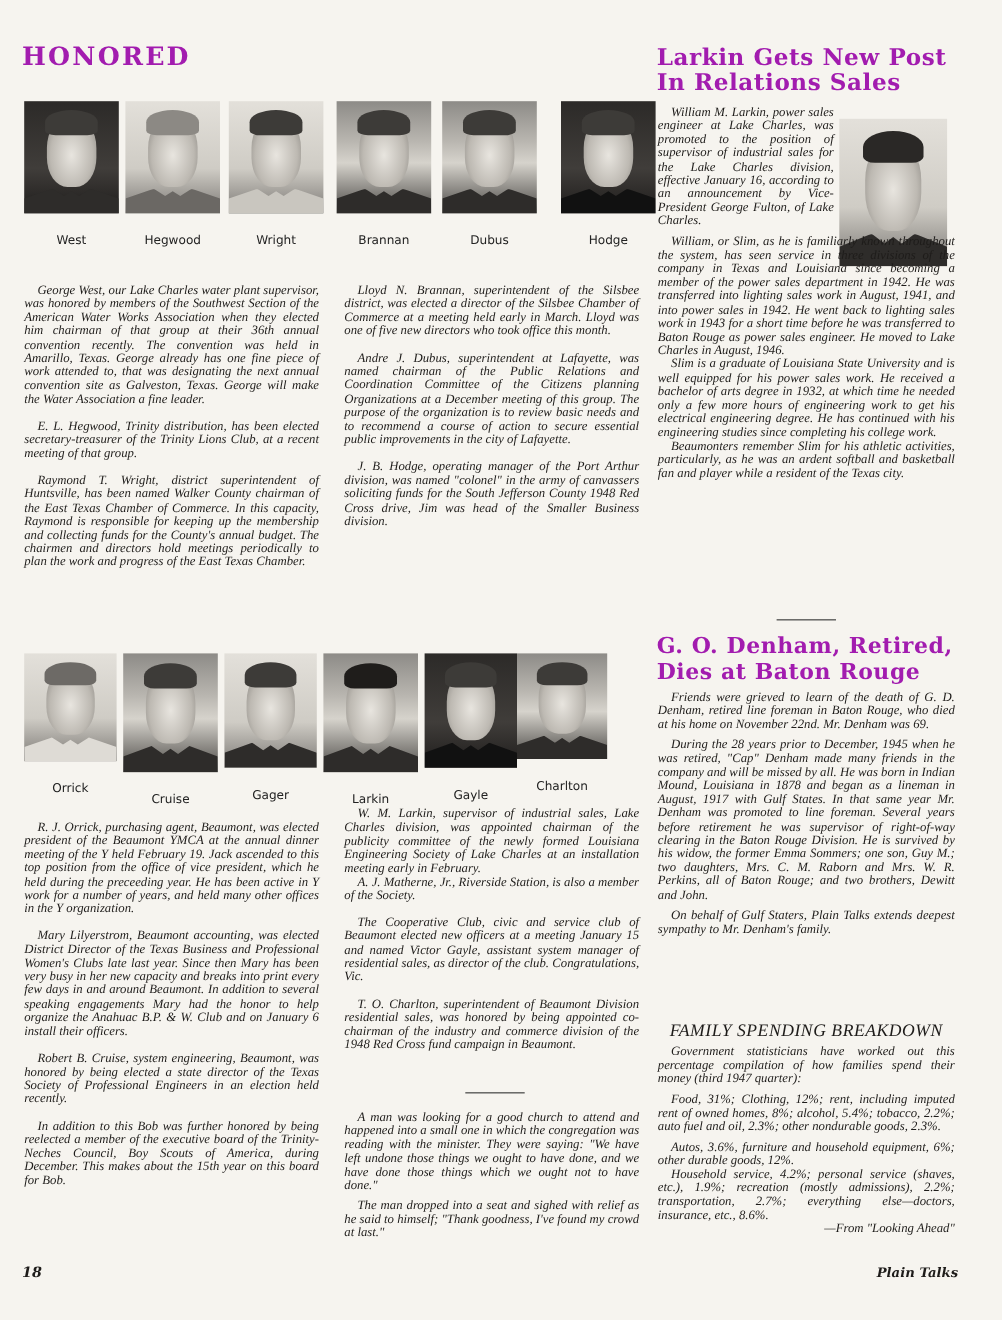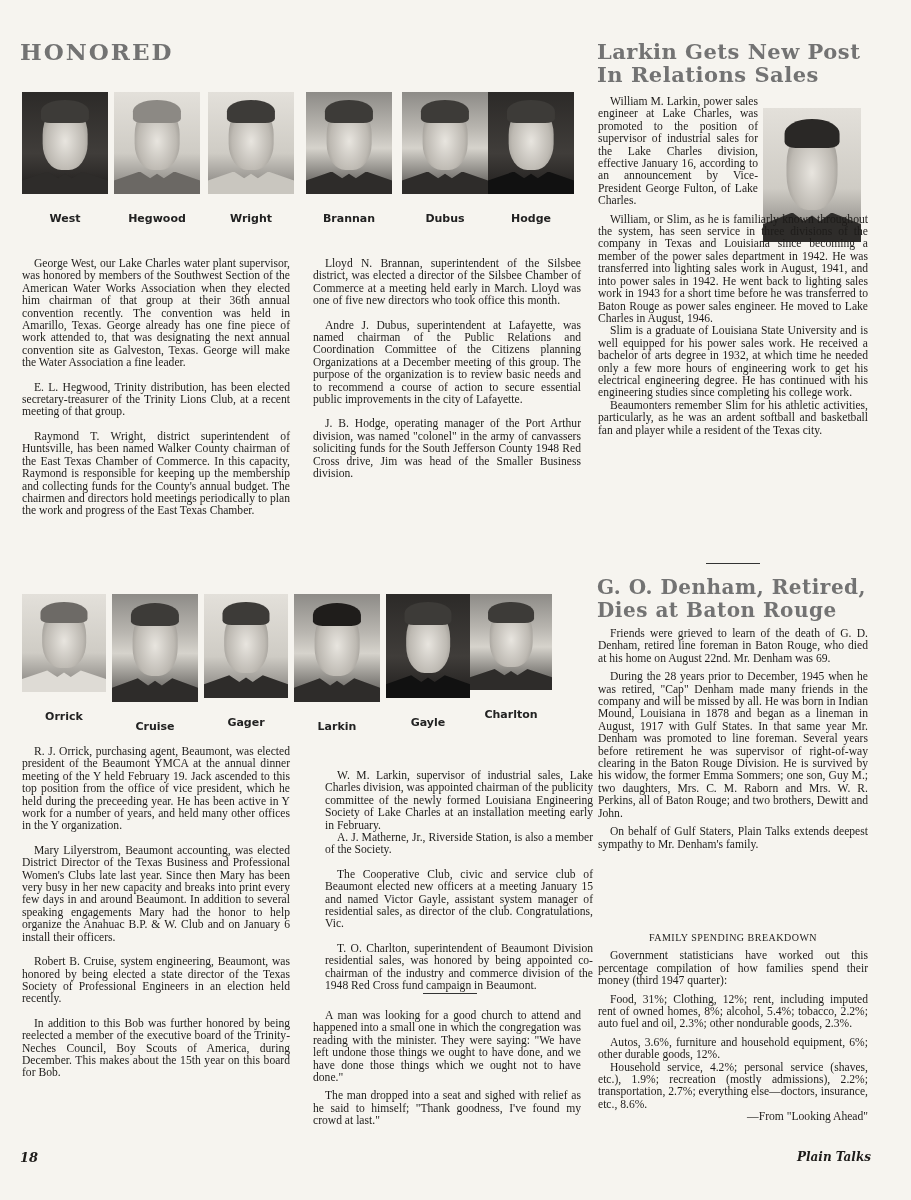--- a/index.html
+++ b/index.html
@@ -7,21 +7,21 @@
     width: 911px; height: 1200px; overflow: hidden;
     background: #f6f4ef;
     font-family: "Liberation Serif", "DejaVu Serif", serif;
     color: #1e1c1a;
     position: relative;
   }
   .page { position: absolute; inset: 0; }
   .hdr {
     position: absolute;
     font-family: "DejaVu Serif", "Liberation Serif", serif;
-    font-weight: 900; color: #737373; letter-spacing: 0.5px;
+    font-weight: 900; color: #a21caf; letter-spacing: 0.5px;
     margin: 0;
   }
   .honored-title { left: 20px; top: 38px; font-size: 23px; letter-spacing: 2px; }
   .photo-row { position: absolute; left: 22px; display: flex; }
   .photo-cell { display: flex; flex-direction: column; align-items: center; }
   .photo {
     width: 86px; height: 102px;
     background: linear-gradient(180deg, #8d8b87 0%, #b8b5af 35%, #d6d3cc 55%, #4a4845 100%);
     position: relative; overflow: hidden;
   }
@@ -41,40 +41,40 @@
   }
   .photo .suit {
     position: absolute; left: 0; right: 0; bottom: 0; height: 22%;
     background: #2e2c2a;
     clip-path: polygon(0 40%, 30% 0, 42% 30%, 50% 10%, 58% 30%, 70% 0, 100% 40%, 100% 100%, 0 100%);
   }
   .photo.dark { background: linear-gradient(180deg, #2c2a28 0%, #403d3a 60%, #1e1c1b 100%); }
   .photo.light { background: linear-gradient(180deg, #e3e0da 0%, #cfccc5 60%, #7c7975 100%); }
   .photo-name {
     font-family: "DejaVu Sans", "Liberation Sans", sans-serif;
-    font-weight: bold; font-size: 11px; margin-top: 18px; color: #222;
+    font-weight: normal; font-size: 11px; margin-top: 18px; color: #222;
   }
   .col {
     position: absolute; font-size: 11.6px; line-height: 12.4px;
-    text-align: justify; hyphens: auto;
+    text-align: justify; hyphens: auto; font-style: italic;
   }
   .col p { margin: 0 0 12px 0; text-indent: 12px; }
   .col p.tight { margin-bottom: 0; }
   .col p.tightish { margin-bottom: 6px; }
   .col1 { left: 22px; width: 268px; }
   .col2 { left: 313px; width: 268px; }
   .col3 { left: 598px; width: 270px; }
   .larkin-photo {
     position: absolute; left: 763px; top: 108px; width: 98px; height: 134px;
   }
   .rule {
     position: absolute; height: 1px; background: #333;
   }
   .sub-hdr {
-    text-align: center; font-size: 10px; letter-spacing: 0.5px;
+    text-align: center; font-size: 16px; letter-spacing: 0.5px;
     margin: 0 0 6px 0;
   }
   .source { text-align: right; margin: 0; }
   .footer-num {
     position: absolute; left: 20px; top: 1150px;
     font-family: "DejaVu Serif", serif; font-weight: bold; font-style: italic; font-size: 13px;
   }
   .footer-mag {
     position: absolute; right: 40px; top: 1150px;
     font-family: "DejaVu Serif", serif; font-weight: bold; font-style: italic; font-size: 12px;
@@ -113,21 +113,21 @@
       <div class="photo-name">Wright</div>
     </div>
     <div class="photo-cell" style="margin-right:10px">
       <div class="photo">
           <div class="head"></div>
           <div class="hair"></div>
           <div class="suit"></div>
         </div>
       <div class="photo-name">Brannan</div>
     </div>
-    <div class="photo-cell" style="margin-right:0">
+    <div class="photo-cell" style="margin-right:22px">
       <div class="photo">
           <div class="head"></div>
           <div class="hair"></div>
           <div class="suit"></div>
         </div>
       <div class="photo-name">Dubus</div>
     </div>
     <div class="photo-cell">
       <div class="photo dark">
           <div class="head"></div>
@@ -201,21 +201,21 @@
     </div>
   </div>
 
   <div class="col col1" style="top:746px;">
     <p>R. J. Orrick, purchasing agent, Beaumont, was elected president of the Beaumont YMCA at the annual dinner meeting of the Y held February 19. Jack ascended to this top position from the office of vice president, which he held during the preceeding year. He has been active in Y work for a number of years, and held many other offices in the Y organization.</p>
     <p>Mary Lilyerstrom, Beaumont accounting, was elected District Director of the Texas Business and Professional Women's Clubs late last year. Since then Mary has been very busy in her new capacity and breaks into print every few days in and around Beaumont. In addition to several speaking engagements Mary had the honor to help organize the Anahuac B.P. &amp; W. Club and on January 6 install their officers.</p>
     <p>Robert B. Cruise, system engineering, Beaumont, was honored by being elected a state director of the Texas Society of Professional Engineers in an election held recently.</p>
     <p>In addition to this Bob was further honored by being reelected a member of the executive board of the Trinity-Neches Council, Boy Scouts of America, during December. This makes about the 15th year on this board for Bob.</p>
   </div>
 
-  <div class="col col2" style="top:770px;margin-left:12px;">
+  <div class="col col2" style="top:734px;">
     <p class="tight">W. M. Larkin, supervisor of industrial sales, Lake Charles division, was appointed chairman of the publicity committee of the newly formed Louisiana Engineering Society of Lake Charles at an installation meeting early in February.</p>
     <p>A. J. Matherne, Jr., Riverside Station, is also a member of the Society.</p>
     <p>The Cooperative Club, civic and service club of Beaumont elected new officers at a meeting January 15 and named Victor Gayle, assistant system manager of residential sales, as director of the club. Congratulations, Vic.</p>
     <p>T. O. Charlton, superintendent of Beaumont Division residential sales, was honored by being appointed co-chairman of the industry and commerce division of the 1948 Red Cross fund campaign in Beaumont.</p>
   </div>
   <div class="rule" style="left:423px; top:993px; width:54px;"></div>
   <div class="col col2" style="top:1010px;">
     <p class="tightish">A man was looking for a good church to attend and happened into a small one in which the congregation was reading with the minister. They were saying: "We have left undone those things we ought to have done, and we have done those things which we ought not to have done."</p>
     <p>The man dropped into a seat and sighed with relief as he said to himself; "Thank goodness, I've found my crowd at last."</p>
   </div>
@@ -235,21 +235,21 @@
     <p class="tight">Slim is a graduate of Louisiana State University and is well equipped for his power sales work. He received a bachelor of arts degree in 1932, at which time he needed only a few more hours of engineering work to get his electrical engineering degree. He has continued with his engineering studies since completing his college work.</p>
     <p class="tight">Beaumonters remember Slim for his athletic activities, particularly, as he was an ardent softball and basketball fan and player while a resident of the Texas city.</p>
   </div>
   <div class="rule" style="left:706px; top:563px; width:54px;"></div>
 
   <h2 class="hdr" style="left:597px; top:576px; font-size:20px; line-height:23px;">
     <span>G. O. Denham, Retired,</span><br>
     <span>Dies at Baton Rouge</span>
   </h2>
   <div class="col col3" style="top:628px;">
-    <p class="tightish">Friends were grieved to learn of the death of G. D. Denham, retired line foreman in Baton Rouge, who died at his home on August 22nd. Mr. Denham was 69.</p>
+    <p class="tightish">Friends were grieved to learn of the death of G. D. Denham, retired line foreman in Baton Rouge, who died at his home on November 22nd. Mr. Denham was 69.</p>
     <p class="tightish">During the 28 years prior to December, 1945 when he was retired, "Cap" Denham made many friends in the company and will be missed by all. He was born in Indian Mound, Louisiana in 1878 and began as a lineman in August, 1917 with Gulf States. In that same year Mr. Denham was promoted to line foreman. Several years before retirement he was supervisor of right-of-way clearing in the Baton Rouge Division. He is survived by his widow, the former Emma Sommers; one son, Guy M.; two daughters, Mrs. C. M. Raborn and Mrs. W. R. Perkins, all of Baton Rouge; and two brothers, Dewitt and John.</p>
     <p>On behalf of Gulf Staters, Plain Talks extends deepest sympathy to Mr. Denham's family.</p>
   </div>
 
   <div class="col col3" style="top:932px;">
     <div class="sub-hdr">FAMILY SPENDING BREAKDOWN</div>
     <p class="tightish">Government statisticians have worked out this percentage compilation of how families spend their money (third 1947 quarter):</p>
     <p class="tightish">Food, 31%; Clothing, 12%; rent, including imputed rent of owned homes, 8%; alcohol, 5.4%; tobacco, 2.2%; auto fuel and oil, 2.3%; other nondurable goods, 2.3%.</p>
     <p class="tight">Autos, 3.6%, furniture and household equipment, 6%; other durable goods, 12%.</p>
     <p class="tight">Household service, 4.2%; personal service (shaves, etc.), 1.9%; recreation (mostly admissions), 2.2%; transportation, 2.7%; everything else—doctors, insurance, etc., 8.6%.</p>

